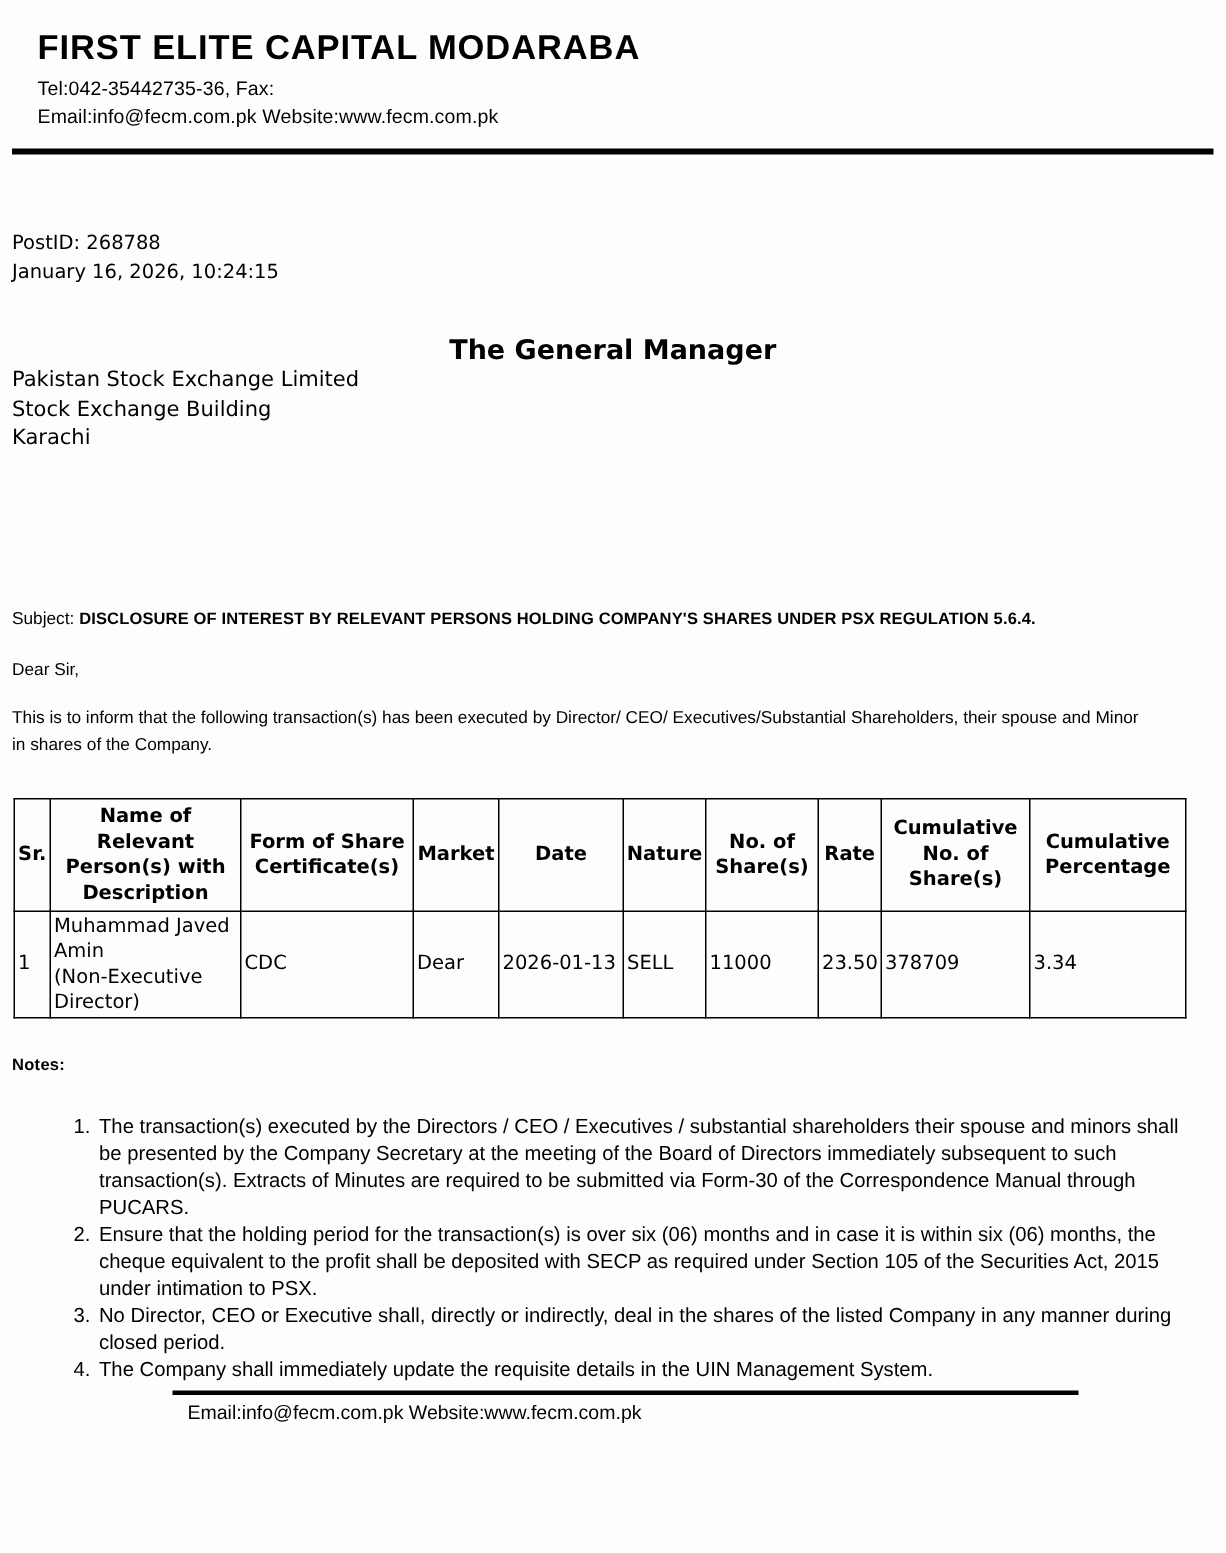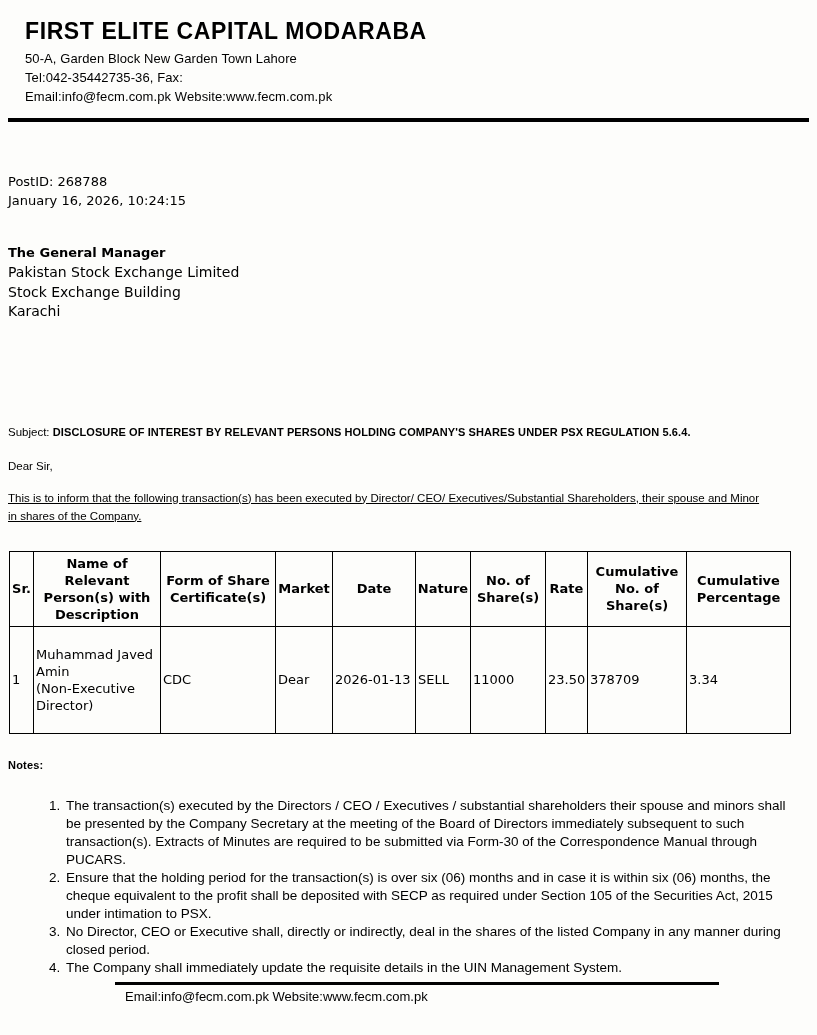--- a/index.html
+++ b/index.html
@@ -9,55 +9,54 @@
   
   .letterhead { border-bottom:4px solid #000; padding:10px 0 12px 17px; }
   .company-name { font-family:"Liberation Sans", sans-serif; font-weight:bold; font-size:23px; letter-spacing:0.6px; margin-bottom:4px; }
   .lh-line { font-size:13px; line-height:19px; letter-spacing:0.1px; }
 
   
   .meta { margin-top:50px; font-family:"DejaVu Sans", sans-serif; font-size:13px; line-height:19px; }
 
   
   .addressee { margin-top:32px; font-family:"DejaVu Sans", sans-serif; font-size:14px; line-height:19.5px; }
-  .addressee-title { font-weight:bold; font-size:13px; line-height:21px; }
+  .addressee-title { font-weight:bold; font-size:18px; line-height:21px;text-align:center; }
 
   
   .subject { margin-top:104px; font-size:11.5px; }
   .subject b { font-size:11px; letter-spacing:0.1px;text-align:right; }
   .salutation { margin-top:22px; font-size:11.5px; }
-  .para1 { margin-top:17px; font-size:11.5px; line-height:18px; max-width:762px;text-decoration:underline; }
+  .para1 { margin-top:17px; font-size:11.5px; line-height:18px; max-width:762px; }
   .para2 { margin-top:13px; font-size:11.5px; }
 
   
   table.tx { margin-top:26px; margin-left:1px; border-collapse:collapse; table-layout:fixed; width:781px; }
   table.tx th, table.tx td { border:1px solid #000; font-family:"DejaVu Sans", sans-serif; }
   table.tx th { font-size:13px; font-weight:bold; text-align:center; padding:3px 1px; height:69px; line-height:17px; }
-  table.tx td { font-size:13px; padding:19px 2px; height:71px; vertical-align:middle; line-height:17px; }
+  table.tx td { font-size:13px; padding:1px 2px; height:71px; vertical-align:middle; line-height:17px; }
   .cell-desc { display:block; }
 
   
   .closing { margin-top:20px; font-family:"DejaVu Sans", sans-serif; font-size:14.5px; }
   .notes-label { margin-top:25px; font-size:11px; font-weight:bold; letter-spacing:0.2px; }
   ol.notes { margin-top:26px; padding-left:56px; font-size:13.5px; line-height:18px; }
   ol.notes li { padding-left:2px; max-width:730px; }
 
   
   .footer { margin-top:5px; }
   .footer-rule { margin-left:107px; width:604px; border-top:3px solid #000; }
   .footer-text { margin-left:117px; padding-top:4px; font-size:13px; }
 </style>
 </head>
 <body>
 
 <div class="page">
 
   <div class="letterhead">
     <div class="company-name">FIRST ELITE CAPITAL MODARABA</div>
-    <div class="lh-line">50-A, Garden Block New Garden Town Lahore</div>
     <div class="lh-line">Tel:042-35442735-36,  Fax:</div>
     <div class="lh-line">Email:info@fecm.com.pk Website:www.fecm.com.pk</div>
   </div>
 
   <div class="meta">
     <div>PostID: 268788</div>
     <div>January 16, 2026, 10:24:15</div>
   </div>
 
   <div class="addressee">

